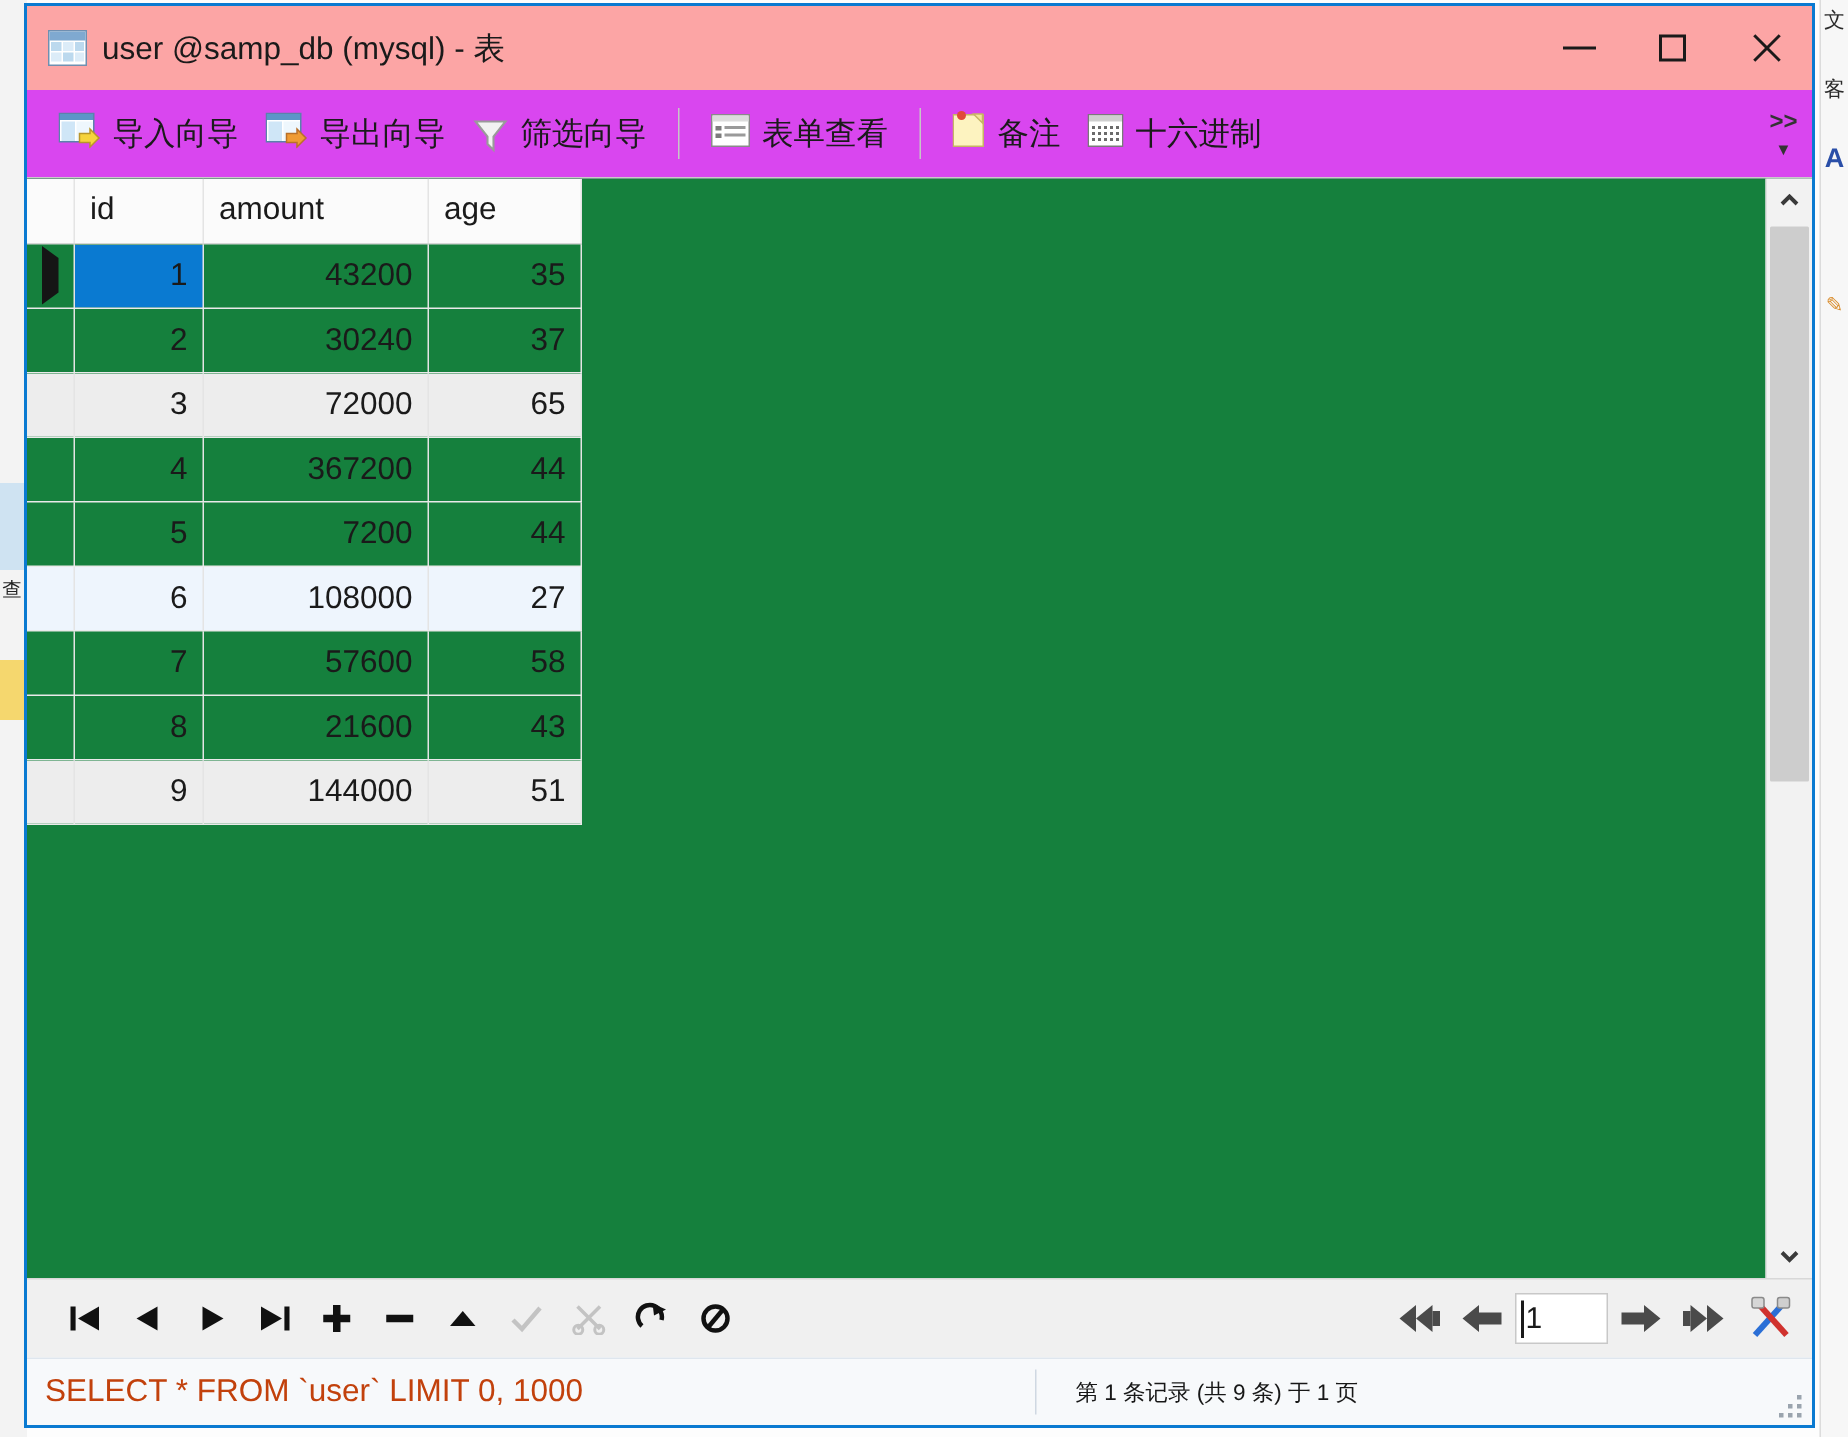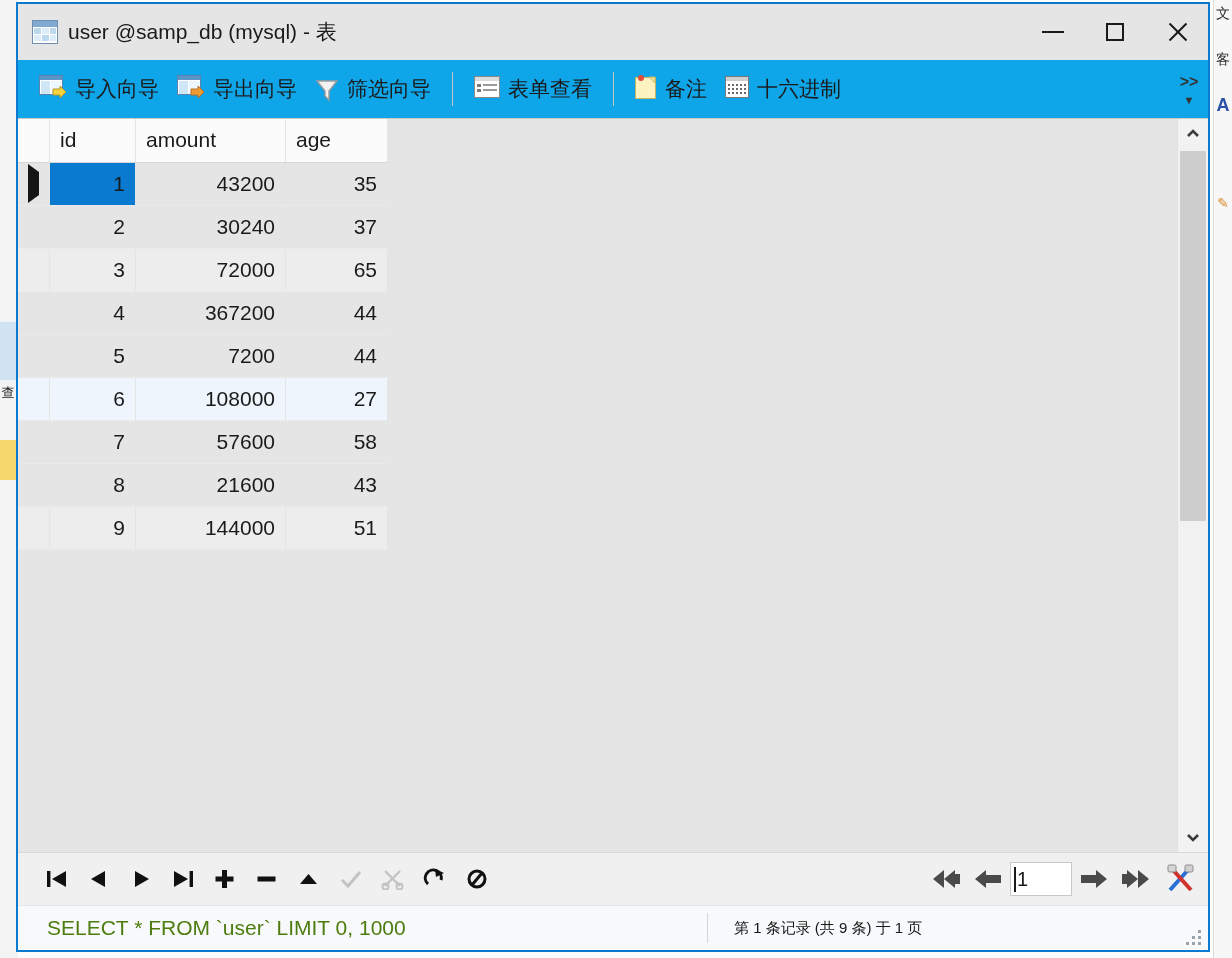--- a/index.html
+++ b/index.html
@@ -38,21 +38,21 @@
     background: #ffffff;
     border: 2px solid #0a7ad1;
     box-sizing: border-box;
     display: flex; flex-direction: column;
   }
 
   
   .titlebar {
     height: 56px; flex: 0 0 56px;
     display: flex; align-items: center;
-    background: #e5e5e5;
+    background: #fca5a5;
     position: relative;
   }
   .title-icon {
     width: 26px; height: 24px; margin-left: 14px; margin-right: 10px;
     position: relative; flex: 0 0 auto;
   }
   .title-text {
     font-size: 21px; color: #1a1a1a; white-space: nowrap;
   }
   .win-controls { position: absolute; right: 0; top: 0; height: 56px; display: flex; }
@@ -80,21 +80,21 @@
   }
   .menu-item {
     font-size: 21px; color: #1d1d1d;
     padding: 6px 20px; margin-right: 8px;
     white-space: nowrap;
   }
 
   
   .toolbar {
     height: 58px; flex: 0 0 58px;
-    background: #0ea5e9;
+    background: #d946ef;
     border-bottom: 1px solid #c9c9c9;
     display: flex; align-items: center;
     padding-left: 12px; position: relative;
   }
   .tb-btn {
     display: flex; align-items: center; height: 44px;
     padding: 0 9px; white-space: nowrap;
   }
   .tb-label { font-size: 21px; color: #1b1b1b; margin-left: 8px; }
   .tb-sep { width: 1px; height: 34px; background: #c6c6c6; margin: 0 12px; }
@@ -104,21 +104,21 @@
     font-size: 16px; color: #333; font-weight: bold;
   }
   .tb-overflow .chev-dn { font-size: 11px; margin-top: 3px; }
 
   
   .ico { position: relative; flex: 0 0 auto; display: inline-block; }
   .ico-funnel { width: 24px; height: 22px; }
 
   
   .grid-area {
-    flex: 1 1 auto; position: relative; background: #e5e5e5; overflow: hidden;
+    flex: 1 1 auto; position: relative; background: #15803d; overflow: hidden;
     display: flex;
   }
   .grid-scroll-host { flex: 1 1 auto; position: relative; overflow: hidden; }
   table.dgrid { border-collapse: collapse; table-layout: fixed; }
   table.dgrid th, table.dgrid td {
     border-right: 1px solid #e4e4e4;
     border-bottom: 1px solid #eaeaea;
     font-size: 21px; color: #1a1a1a;
     height: 43px; padding: 0 10px;
     box-sizing: border-box; overflow: hidden; white-space: nowrap;
@@ -184,21 +184,21 @@
   }
   .tools-icon { width: 34px; height: 32px; margin-left: 8px; position: relative; }
 
   
   .statusbar {
     height: 44px; flex: 0 0 44px;
     background: #f7f9fb; border-top: 1px solid #dfe6ee;
     display: flex; align-items: center; position: relative;
   }
   .sb-sql {
-    font-size: 21px; color: #4d7c0f; padding-left: 29px;
+    font-size: 21px; color: #c2410c; padding-left: 12px;
     width: 660px; overflow: hidden; white-space: nowrap; flex: 0 0 660px;
   }
   .sb-sep { width: 1px; height: 30px; background: #cfd8e2; }
   .sb-count { font-size: 15px; color: #171717; padding-left: 26px; white-space: nowrap; }
   .sb-grip {
     position: absolute; right: 6px; bottom: 4px; width: 16px; height: 16px;
   }
   .sb-grip span {
     position: absolute; width: 3px; height: 3px; background: #9aa4ae;
   }

